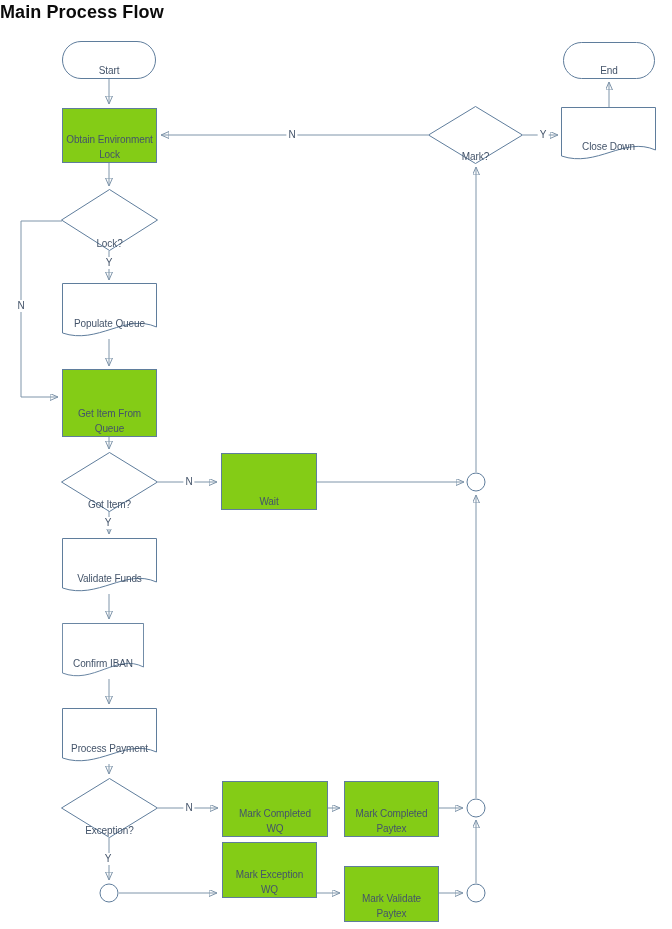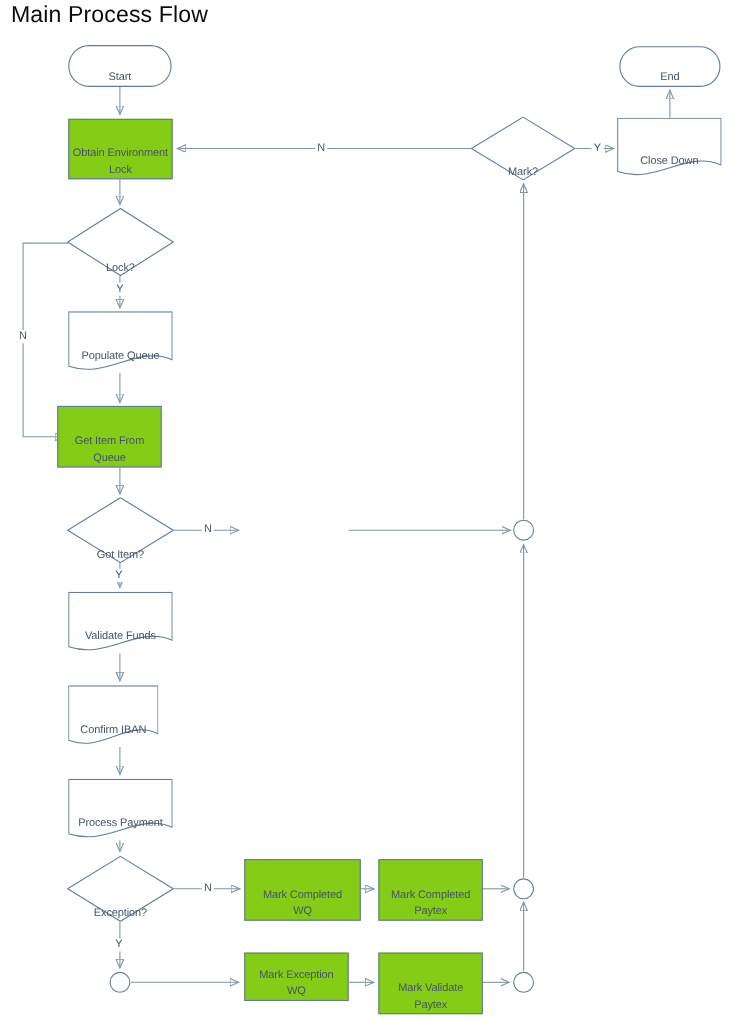--- a/index.html
+++ b/index.html
@@ -1,21 +1,21 @@
 <!DOCTYPE html>
 <html><head>
 <meta charset="utf-8">
 <style>
   html,body{margin:0;padding:0;background:#fff;}
   .canvas{
     position:relative;width:672px;height:929px;background:#ffffff;
     font-family:"Liberation Sans", sans-serif;overflow:hidden;
   }
   .page-title{
-    position:absolute;left:10px;top:2px;font-size:21px;font-weight:normal;
+    position:absolute;left:0;top:2px;font-size:18px;font-weight:bold;
     color:#0b0b0b;letter-spacing:0.1px;
   }
   .wires{position:absolute;left:0;top:0;}
   .wires path{fill:none;stroke:#7f95aa;stroke-width:1;}
   .wires circle{fill:#ffffff;stroke:#5f7d9c;stroke-width:1;}
   .node{
     position:absolute;display:flex;align-items:flex-end;justify-content:center;
     text-align:center;font-size:10px;color:#44546a;letter-spacing:-0.1px;
   }
   .proc{border:1px solid #5f7d9c;background:#84cc16;box-sizing:border-box;}
@@ -77,30 +77,33 @@
   <div class="node term" style="left:62px;top:41px;width:94px;height:38px">
     <span class="lbl">Start</span>
   </div>
   <div class="node term" style="left:563px;top:42px;width:92px;height:37px">
     <span class="lbl">End</span>
   </div>
 
   <div class="node proc" style="left:62px;top:108px;width:95px;height:55px">
     <span class="lbl">Obtain Environment Lock</span>
   </div>
-  <div class="node proc narrow" style="left:52px;top:369px;width:95px;height:56px">
+  <div class="node proc narrow" style="left:62px;top:369px;width:95px;height:68px">
     <span class="lbl">Get Item From Queue</span>
+  </div>
+  <div class="node proc" style="left:221px;top:453px;width:96px;height:57px">
+    <span class="lbl">Wait</span>
   </div>
   <div class="node proc narrow" style="left:222px;top:781px;width:106px;height:56px">
     <span class="lbl">Mark Completed WQ</span>
   </div>
   <div class="node proc narrow" style="left:344px;top:781px;width:95px;height:56px">
     <span class="lbl">Mark Completed Paytex</span>
   </div>
-  <div class="node proc narrow" style="left:222px;top:866px;width:95px;height:44px">
+  <div class="node proc narrow" style="left:222px;top:842px;width:95px;height:56px">
     <span class="lbl">Mark Exception WQ</span>
   </div>
   <div class="node proc narrow" style="left:344px;top:866px;width:95px;height:56px">
     <span class="lbl">Mark Validate Paytex</span>
   </div>
 
   <div class="node" style="left:61px;top:189px;width:97px;height:62px">
     <svg class="shape-svg" viewBox="0 0 97 62" preserveAspectRatio="none">
       <polygon points="48.5,0.5 96.5,31 48.5,61.5 0.5,31"></polygon>
     </svg>

